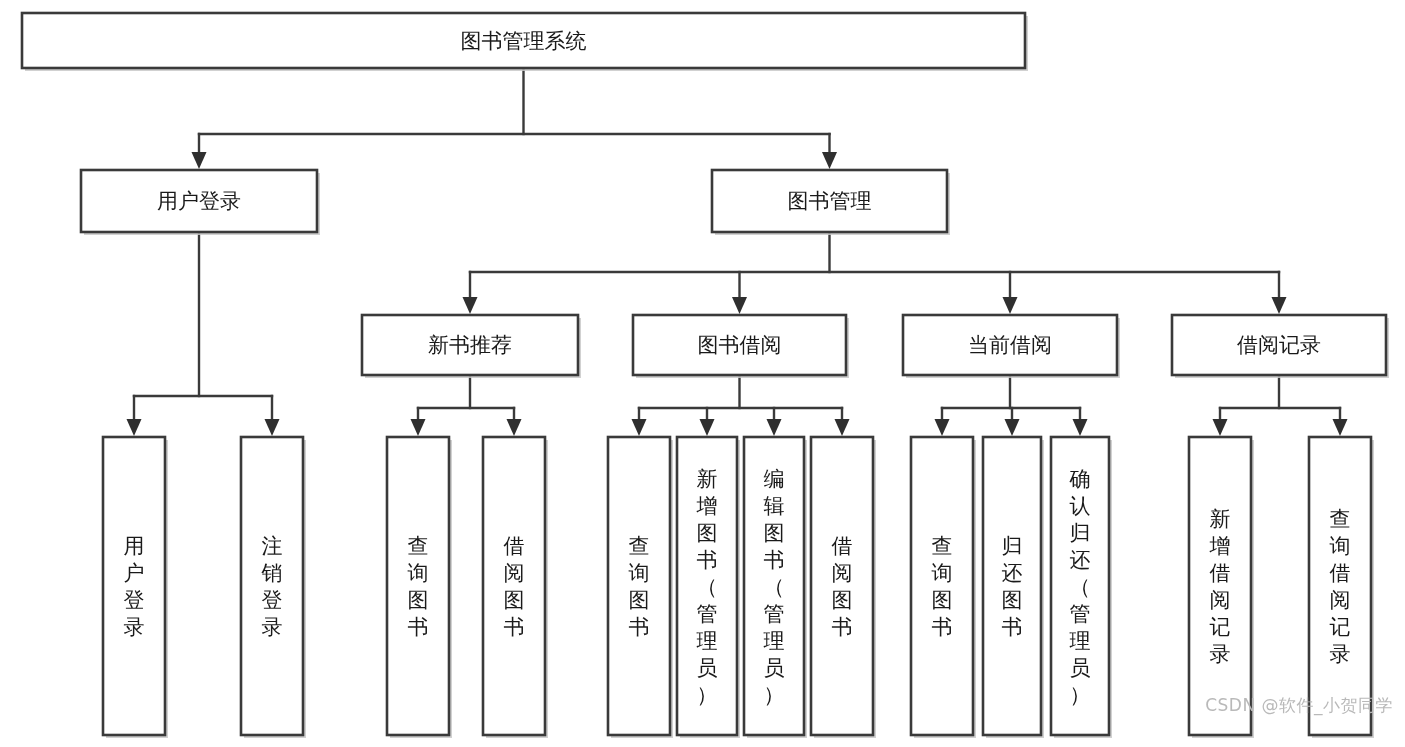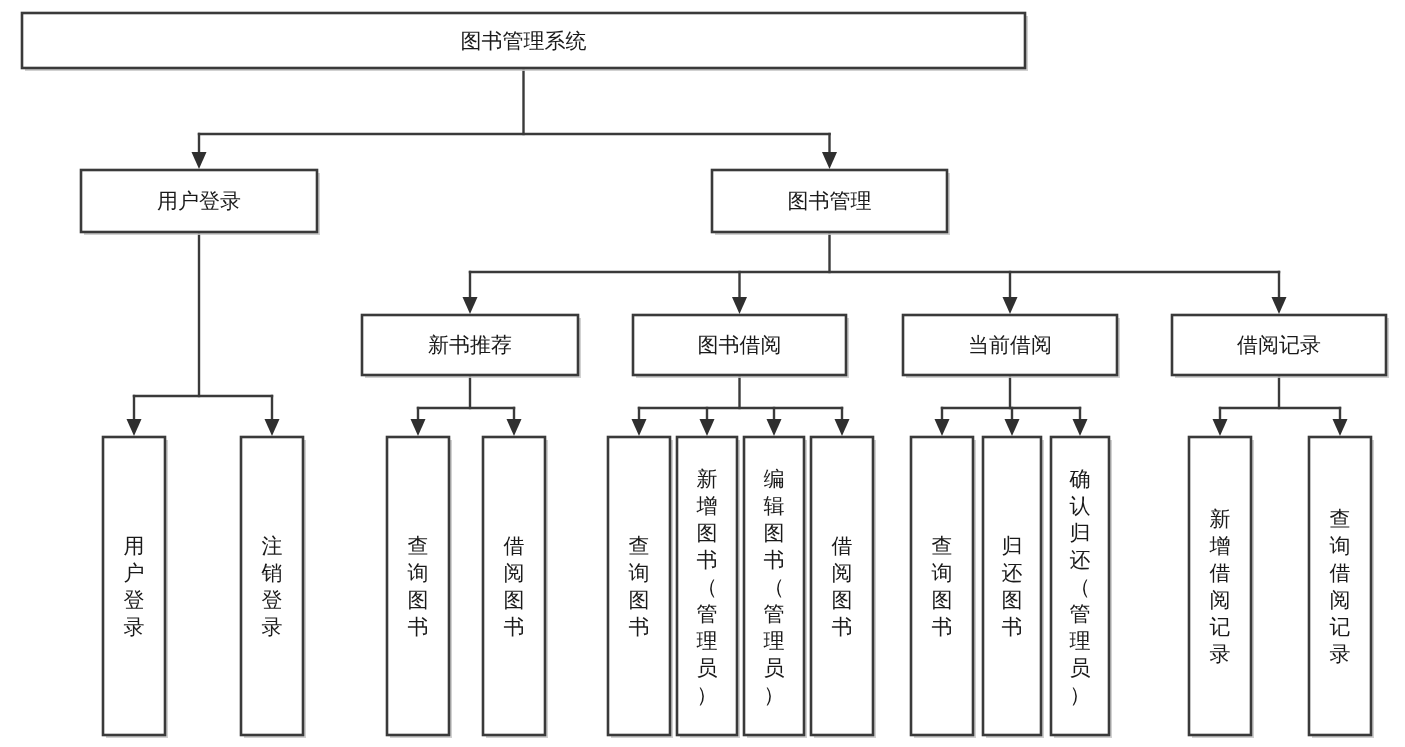--- a/index.html
+++ b/index.html
@@ -244,14 +244,15 @@
           <text x="1220" y="526.06" class="node-label-v"><tspan x="1220" dy="0">新</tspan><tspan x="1220" dy="27">增</tspan><tspan x="1220" dy="27">借</tspan><tspan x="1220" dy="27">阅</tspan><tspan x="1220" dy="27">记</tspan><tspan x="1220" dy="27">录</tspan></text>
         </g>
         <g>
           <rect x="1312" y="440" width="62" height="298" class="node-shadow"></rect>
           <rect x="1309" y="437" width="62" height="298" class="node-box"></rect>
           <text x="1340" y="526.06" class="node-label-v"><tspan x="1340" dy="0">查</tspan><tspan x="1340" dy="27">询</tspan><tspan x="1340" dy="27">借</tspan><tspan x="1340" dy="27">阅</tspan><tspan x="1340" dy="27">记</tspan><tspan x="1340" dy="27">录</tspan></text>
         </g>
       </g>
     </svg>
 
+  <div class="watermark-text">CSDN @软件_小贺同学</div>
 
 </div>
 
 </body></html>

